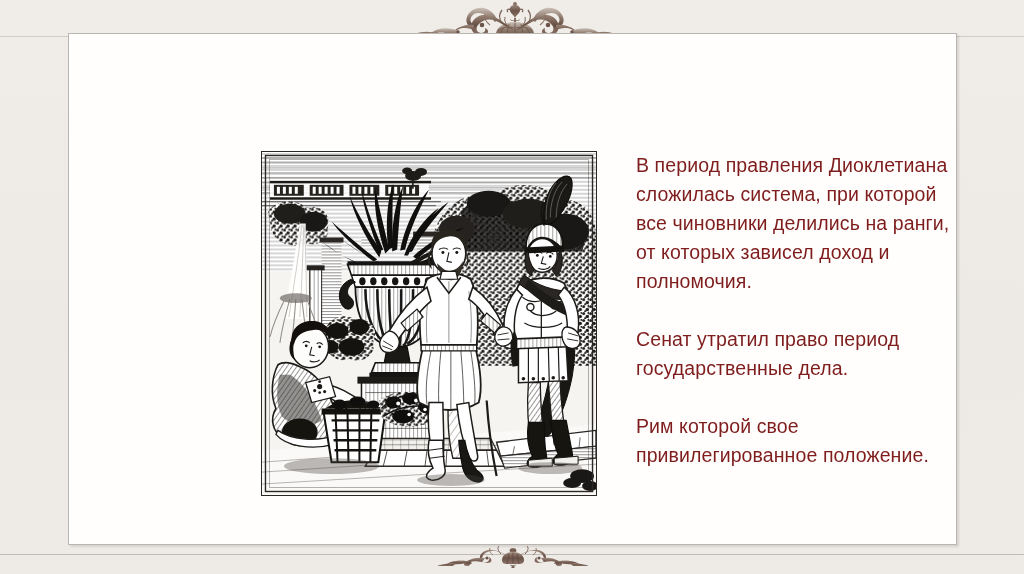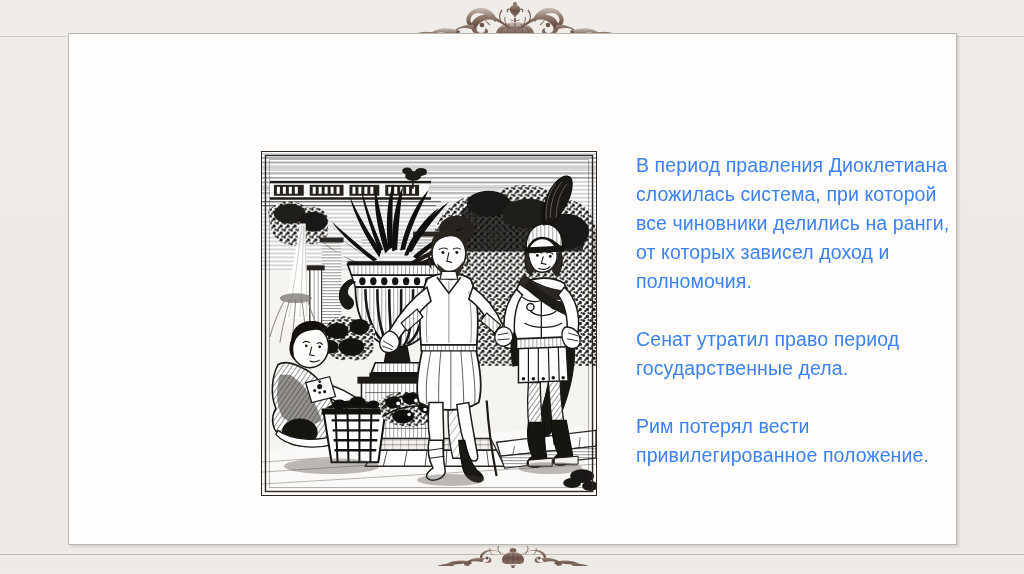--- a/index.html
+++ b/index.html
@@ -85,21 +85,21 @@
 
   
   #textcol {
     position: absolute;
     left: 567px;
     top: 117px;
     width: 316px;
   }
   #textcol p {
     margin: 0;
-    color: #3b82f6;
+    color: #7f1d1d;
     font-size: 19.5px;
     line-height: 29px;
     letter-spacing: .1px;
     font-family: "Liberation Sans", "DejaVu Sans", sans-serif;
   }
   #textcol p + p { margin-top: 29px; }
 </style>
 </head>
 <body>
 
@@ -694,21 +694,21 @@
 
           <rect x="3.5" y="3.5" width="329" height="338" fill="none" stroke="#2a2724" stroke-width="1.4"></rect>
           <rect x="7.5" y="7.5" width="321" height="330" fill="none" stroke="#2a2724" stroke-width=".7" opacity=".5"></rect>
         </g>
       </svg>
     </div>
 
     <div id="textcol">
       <p>В период правления Диоклетиана сложилась система, при которой все чиновники делились на ранги, от которых зависел доход и полномочия.</p>
       <p>Сенат утратил право период государственные дела.</p>
-      <p>Рим потерял вести привилегированное положение.</p>
+      <p>Рим которой свое привилегированное положение.</p>
     </div>
 
   </div>
 
   <div class="ornament bottom">
     <svg viewBox="0 0 152 22" xmlns="http://www.w3.org/2000/svg">
       <defs>
         <linearGradient id="ogC" x1="0" y1="0" x2="0" y2="1">
           <stop offset="0" stop-color="#a08b7e"></stop>
           <stop offset=".5" stop-color="#6b5248"></stop>

